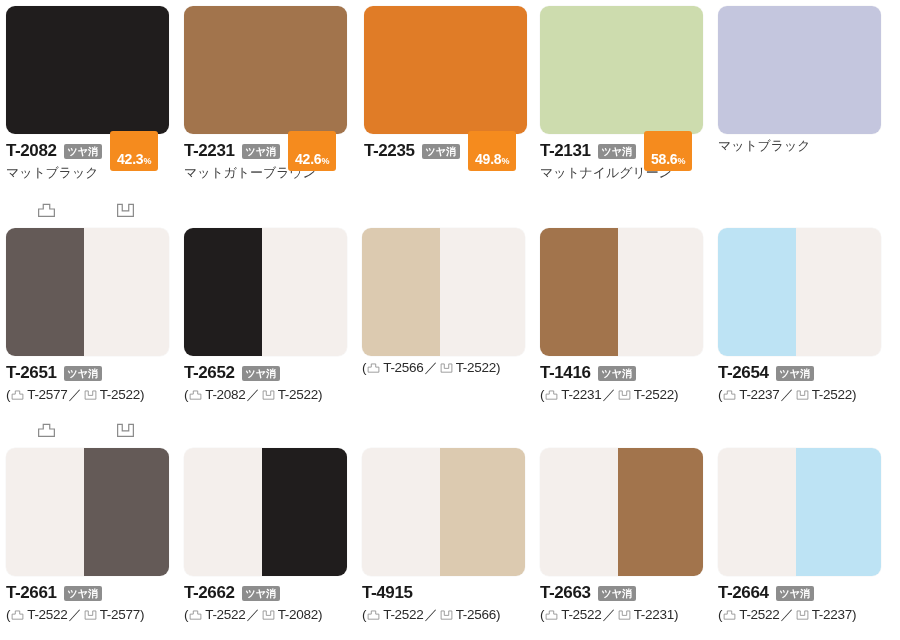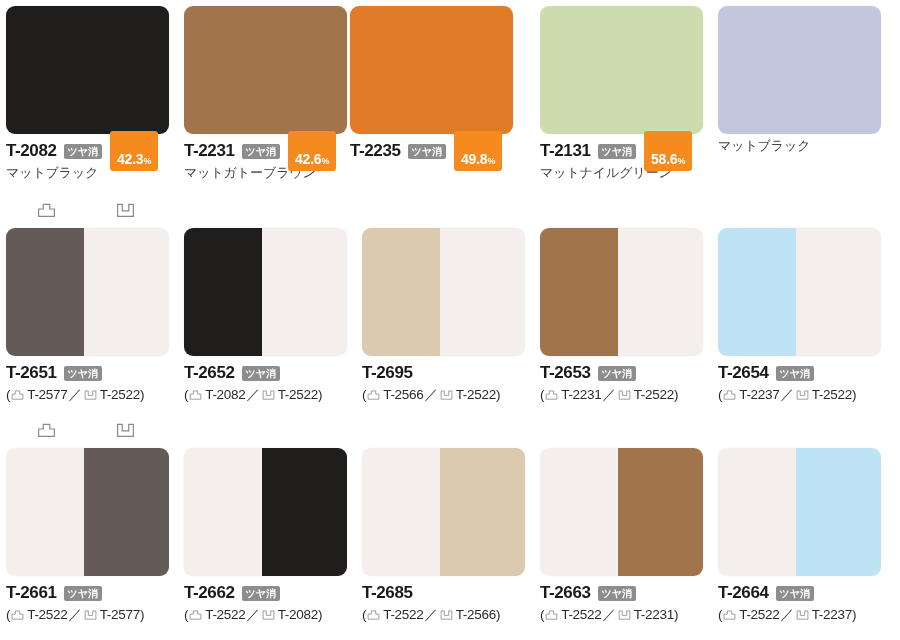--- a/index.html
+++ b/index.html
@@ -109,21 +109,21 @@
       <div class="swatch">
         <div class="half" style="width:100%;background:#a2744c;"></div>
       </div>
       <div class="lbl-line1">
         <span class="code">T-2231</span>
         <span class="badge-matte">ツヤ消</span>
         <span class="badge-pct">42.6<span class="u">%</span></span>
       </div>
       <div class="lbl-line2">マットガトーブラウン</div>
     </div>
-    <div class="card" style="left:350px;top:6px;width:196px;text-align:right;">
+    <div class="card" style="left:364px;top:6px;width:196px;text-align:right;">
       <div class="swatch">
         <div class="half" style="width:100%;background:#e07c27;"></div>
       </div>
       <div class="lbl-line1">
         <span class="code">T-2235</span>
         <span class="badge-matte">ツヤ消</span>
         <span class="badge-pct">49.8<span class="u">%</span></span>
       </div>
     </div>
     <div class="card" style="left:540px;top:6px;width:178px;">
@@ -207,23 +207,20 @@
         </span>
         <span class="txt">T-2522</span>
         <span class="txt">)</span>
       </div>
     </div>
     <div class="card" style="left:362px;top:228px;width:178px;">
       <div class="swatch">
         <div class="half" style="width:48%;background:#dccab0;"></div>
         <div class="half" style="width:52%;background:#f4efec;"></div>
       </div>
-      <div class="lbl-line1">
-        <span class="code">T-2695</span>
-      </div>
       <div class="mix">
         <span class="txt">(</span>
         <span style="display:inline-block;margin:0 3px 0 1px;transform:translateY(1px);">
           <svg width="13" height="10.14" viewBox="0 0 20 16">
             <path d="M6.5 1.5 H13.5 V6.5 H18.5 V14.5 H1.5 V6.5 H6.5 Z" fill="none" stroke="#8a8a8a" stroke-width="1.3" stroke-linejoin="miter"></path>
           </svg>
         </span>
         <span class="txt">T-2566</span>
         <span class="txt" style="margin:0 1px;">／</span>
         <span style="display:inline-block;margin:0 3px 0 1px;transform:translateY(1px);">
@@ -234,21 +231,21 @@
         <span class="txt">T-2522</span>
         <span class="txt">)</span>
       </div>
     </div>
     <div class="card" style="left:540px;top:228px;width:178px;">
       <div class="swatch">
         <div class="half" style="width:48%;background:#a2744c;"></div>
         <div class="half" style="width:52%;background:#f4efec;"></div>
       </div>
       <div class="lbl-line1">
-        <span class="code">T-2653</span>
+        <span class="code">T-1416</span>
         <span class="badge-matte">ツヤ消</span>
       </div>
       <div class="mix">
         <span class="txt">(</span>
         <span style="display:inline-block;margin:0 3px 0 1px;transform:translateY(1px);">
           <svg width="13" height="10.14" viewBox="0 0 20 16">
             <path d="M6.5 1.5 H13.5 V6.5 H18.5 V14.5 H1.5 V6.5 H6.5 Z" fill="none" stroke="#8a8a8a" stroke-width="1.3" stroke-linejoin="miter"></path>
           </svg>
         </span>
         <span class="txt">T-2231</span>
@@ -354,21 +351,21 @@
         <span class="txt">T-2082</span>
         <span class="txt">)</span>
       </div>
     </div>
     <div class="card" style="left:362px;top:448px;width:178px;">
       <div class="swatch">
         <div class="half" style="width:48%;background:#f4efec;"></div>
         <div class="half" style="width:52%;background:#dccab0;"></div>
       </div>
       <div class="lbl-line1">
-        <span class="code">T-2685</span>
+        <span class="code">T-4915</span>
       </div>
       <div class="mix">
         <span class="txt">(</span>
         <span style="display:inline-block;margin:0 3px 0 1px;transform:translateY(1px);">
           <svg width="13" height="10.14" viewBox="0 0 20 16">
             <path d="M6.5 1.5 H13.5 V6.5 H18.5 V14.5 H1.5 V6.5 H6.5 Z" fill="none" stroke="#8a8a8a" stroke-width="1.3" stroke-linejoin="miter"></path>
           </svg>
         </span>
         <span class="txt">T-2522</span>
         <span class="txt" style="margin:0 1px;">／</span>

